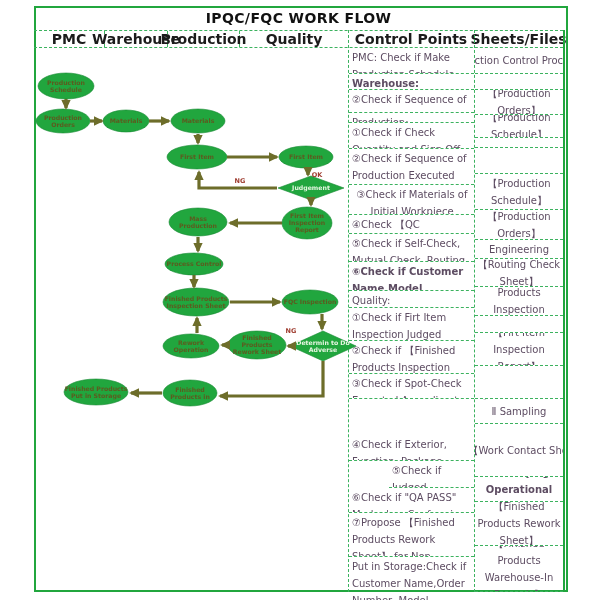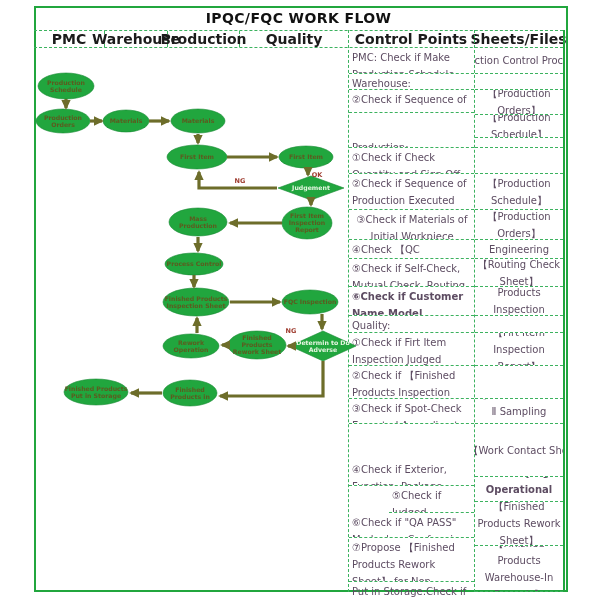--- a/index.html
+++ b/index.html
@@ -43,23 +43,23 @@
   <div class="hcell hc4">Control Points</div>
   <div class="hcell hc5">Sheets/Files</div>
 </div>
 
 <div class="abs vline-dashed" style="left:348px;"></div>
 <div class="abs vline-dashed" style="left:474px;"></div>
 <div class="abs vline-solid" style="left:563px;"></div>
 
 <div id="control-col" class="abs">
     <div class="trow" style="height: 26px;">PMC: Check if Make Production Schedule According to Orders and Lead Time in ERP</div>
-    <div class="trow" style="height: 16px;">Warehouse:</div>
+    <div class="trow" style="height: 16px; font-weight: bold;">Warehouse:</div>
     <div class="trow" style="height: 23px;">②Check if Sequence of Stock Referring to 【Production Schedule】</div>
-    <div class="trow" style="height: 10px; margin-top: 25px;">Production:</div>
+    <div class="trow" style="height: 10px;">Production:</div>
     <div class="trow" style="height: 26px;">①Check if Check Quantity and Sign Off During Picking Materials</div>
     <div class="trow" style="height: 36px;">②Check if Sequence of Production Executed Referring to 【Production Schedule】</div>
     <div class="trow" style="height: 30px; text-align: center;">③Check if Materials of Initial Workpiece ConSheet to 【Production Orders】</div>
     <div class="trow" style="height: 19px;">④Check 【QC Engineering Drawings 】 and SOP</div>
     <div class="trow" style="height: 28px;">⑤Check if Self-Check, Mutual-Check, Routing Check in Process</div>
     <div class="trow" style="height: 29px; font-weight: bold;">⑥Check if Customer Name,Model Number, Quantity Filled on 【Finished Products Inspection Sheet】</div>
     <div class="trow" style="height: 17px;">Quality:</div>
     <div class="trow" style="height: 33px;">①Check if Firt Item Inspection Judged According to SIP, Customers'Requirements</div>
     <div class="trow" style="height: 33px;">②Check if 【Finished Products Inspection Sheet】 Filled Completely and Correctly</div>
     <div class="trow" style="height: 25px;">③Check if Spot-Check Executed According to Sampling Scheme</div>

